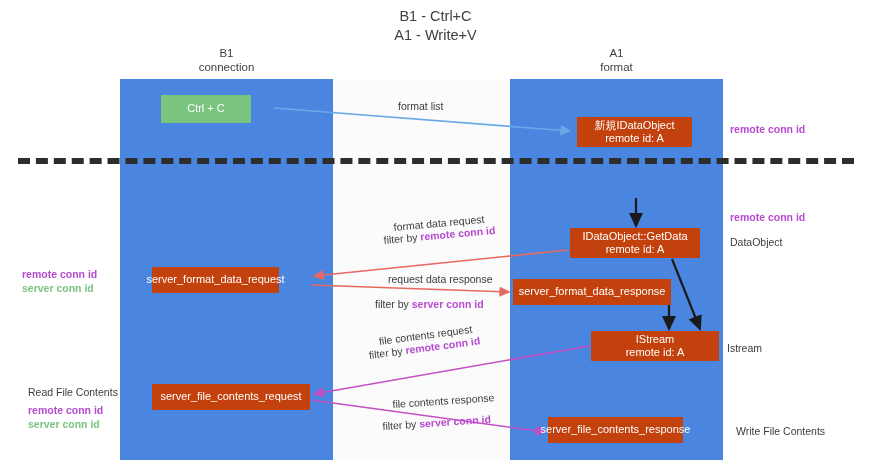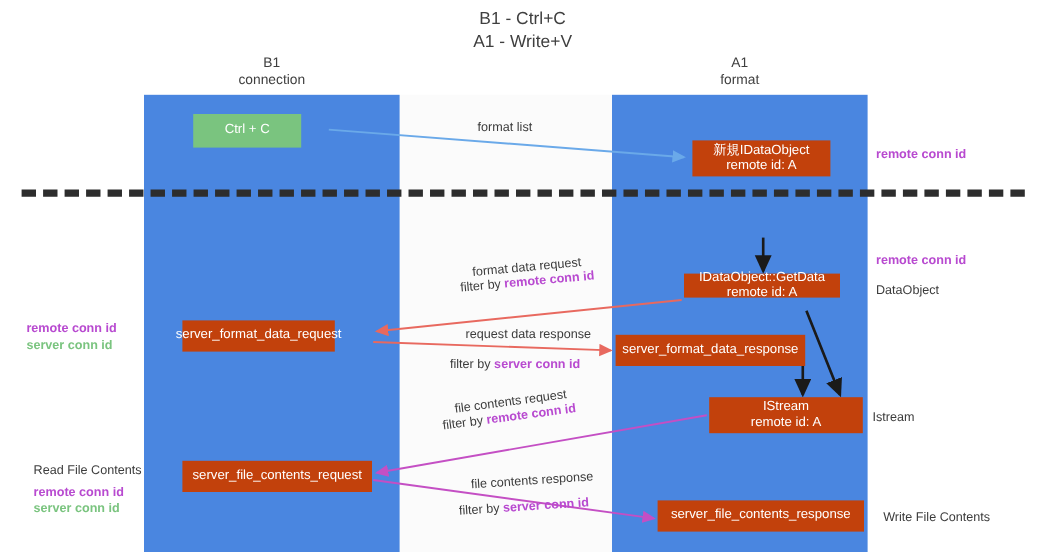--- a/index.html
+++ b/index.html
@@ -52,26 +52,26 @@
     color:#ffffff;font-size:11px;line-height:13.5px;text-align:center;
     box-sizing:border-box;
   }
   .node .sub{display:block;}
   .orange{background:#c2410c;}
   .green{background:#7ac47f;}
 
   .n-ctrlc{left:161px;top:95px;width:90px;height:28px;}
   .n-idataobject{left:577px;top:117px;width:115px;height:30px;}
   .n-ctrlv{left:577px;top:172px;width:115px;height:25px;}
-  .n-getdata{left:570px;top:228px;width:130px;height:20px;}
+  .n-getdata{left:570px;top:228px;width:130px;height:30px;}
   .n-sfdreq{left:152px;top:267px;width:127px;height:26px;}
   .n-sfdres{left:513px;top:279px;width:158px;height:26px;}
   .n-istream{left:591px;top:331px;width:128px;height:30px;}
   .n-sfcreq{left:152px;top:384px;width:158px;height:26px;}
-  .n-sfcres{left:548px;top:417px;width:172px;height:26px;}
+  .n-sfcres{left:548px;top:417px;width:135px;height:26px;}
 
   
   .elabel{
     position:absolute;font-size:10.5px;line-height:14px;color:#3c3c3c;
     white-space:nowrap;
   }
   .elabel b{font-weight:bold;}
   .c-purple{color:#b84ad0;}
   .c-green{color:#7ac47f;}
 

